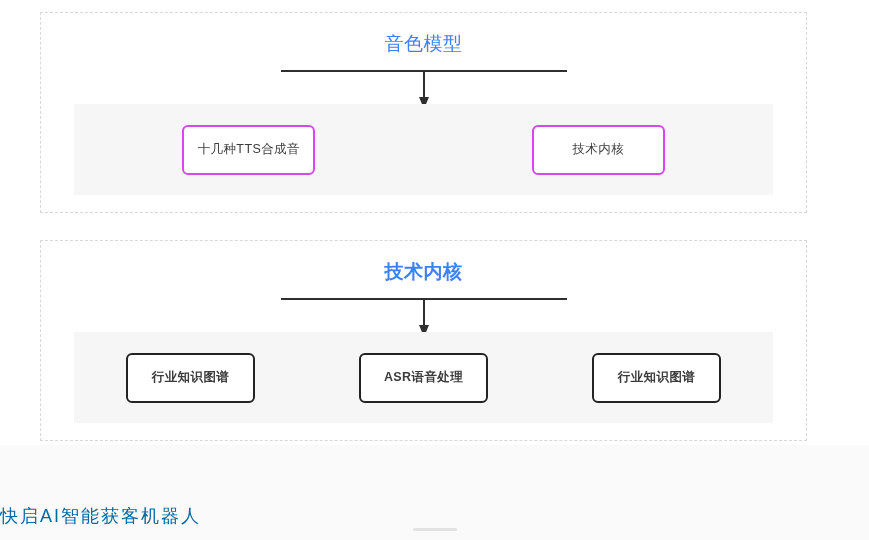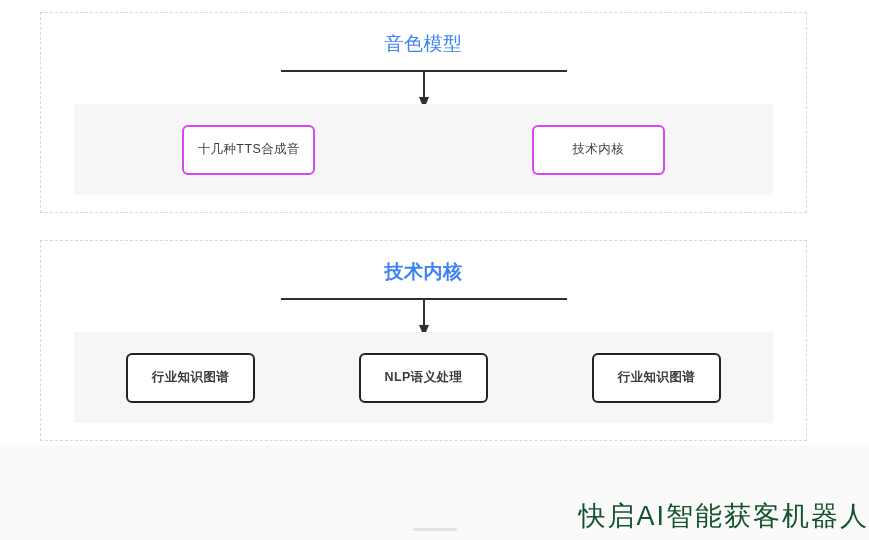--- a/index.html
+++ b/index.html
@@ -133,24 +133,24 @@
     top: 445px;
     width: 869px;
     height: 95px;
     background: #fafafa;
   }
   .footer-title {
     position: absolute;
     left: 0;
     right: 0;
     top: 53px;
-    text-align: right;
-    font-size: 27px;
+    text-align: left;
+    font-size: 18px;
     line-height: 36px;
-    color: #14532d;
+    color: #0369a1;
     letter-spacing: 2px;
     white-space: nowrap;
   }
   .footer-divider {
     position: absolute;
     left: 50%;
     margin-left: -22px;
     top: 528px;
     width: 44px;
     height: 3px;
@@ -187,21 +187,21 @@
       <div class="section-title">技术内核</div>
       <div class="section-rule"></div>
       <div class="arrow">
         <div class="arrow-stem"></div>
         <div class="arrow-head"></div>
       </div>
     </div>
 
     <div class="panel">
       <div class="pill pill--dark">行业知识图谱</div>
-      <div class="pill pill--dark">NLP语义处理</div>
+      <div class="pill pill--dark">ASR语音处理</div>
       <div class="pill pill--dark">行业知识图谱</div>
     </div>
 
   </div>
 
   <div class="footer">
     <div class="footer-title">快启AI智能获客机器人</div>
   </div>
   <div class="footer-divider"></div>
 

